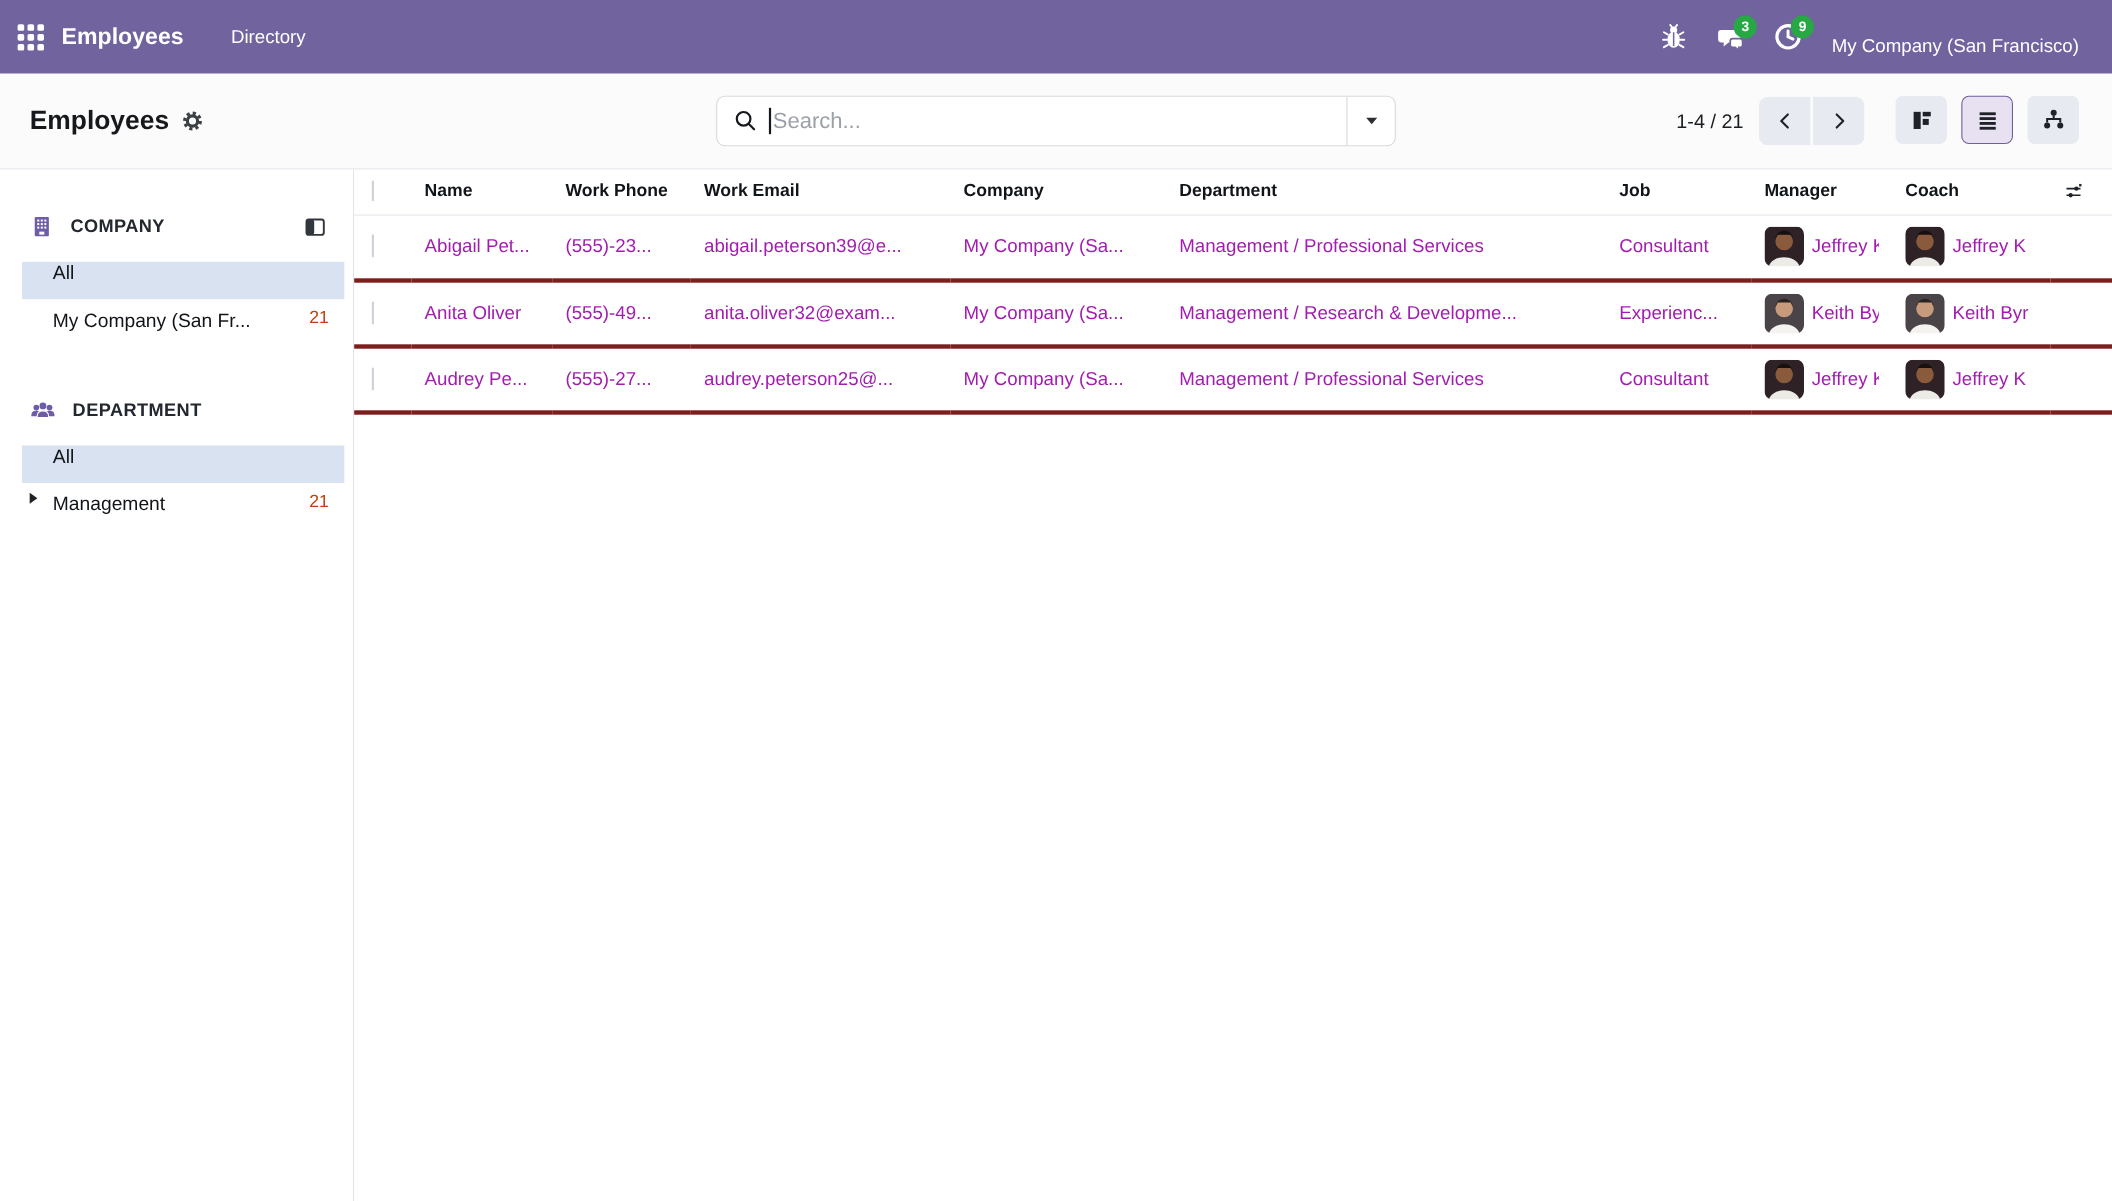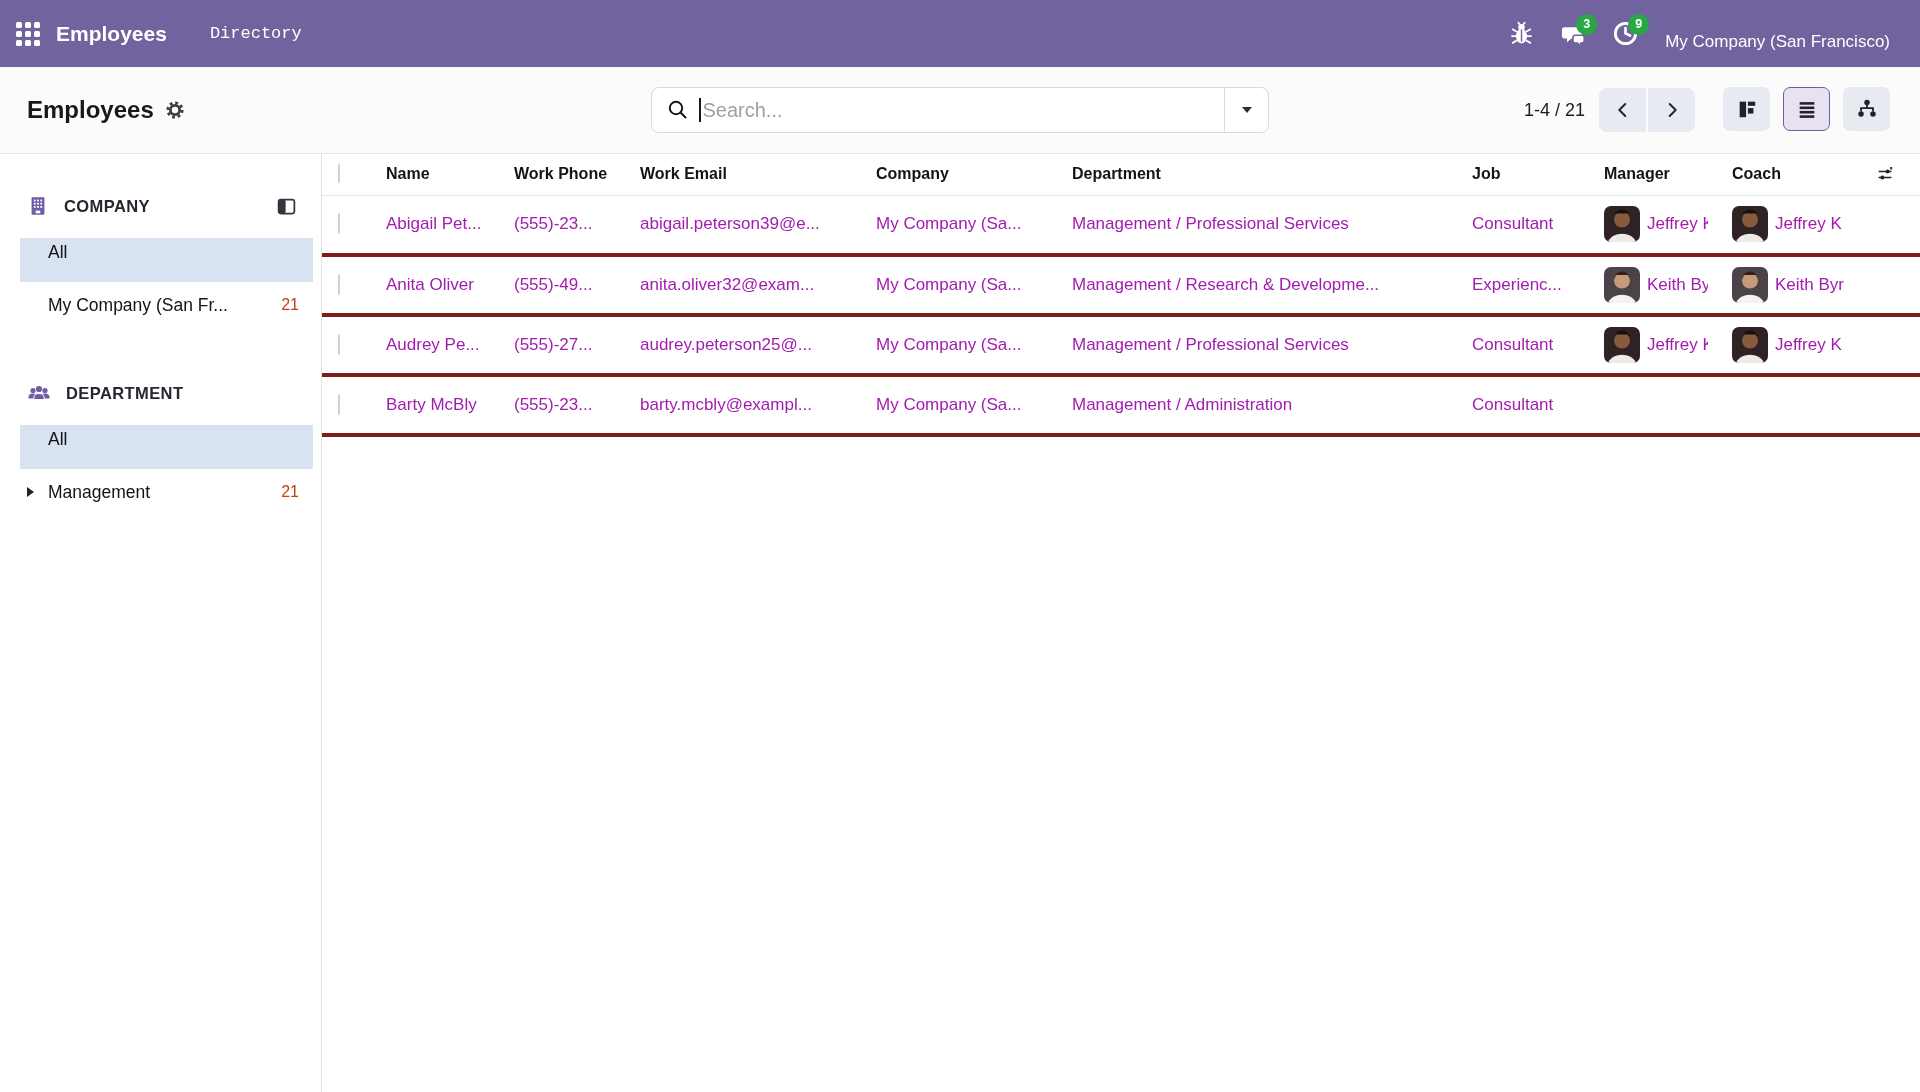--- a/index.html
+++ b/index.html
@@ -16,21 +16,21 @@
   *{box-sizing:border-box;margin:0;padding:0;}
   html,body{width:1920px;height:1092px;overflow:hidden;}
   body{font-family:"Liberation Sans",sans-serif;background:#fff;color:var(--color-text);}
 
   
   .navbar{height:67px;background:var(--color-navbar);display:flex;align-items:center;color:#fff;padding:0 16px 0 0;}
   .apps-btn{width:56px;height:67px;display:flex;align-items:center;justify-content:center;cursor:pointer;}
   .apps-grid{width:24px;height:24px;display:grid;grid-template-columns:repeat(3,1fr);gap:3px;}
   .apps-grid span{background:#fff;border-radius:1.5px;}
   .navbar .app-name{font-size:21px;font-weight:700;margin-right:26px;cursor:pointer;}
-  .navbar .menu-item{font-size:17px;padding:0 17px;height:49px;display:flex;align-items:center;cursor:pointer;font-family:Liberation Mono, monospace;}
+  .navbar .menu-item{font-size:17px;padding:0 17px;height:49px;display:flex;align-items:center;cursor:pointer;}
   .systray{margin-left:auto;display:flex;align-items:center;gap:8px;}
   .tray-icon{position:relative;width:44px;height:44px;display:flex;align-items:center;justify-content:center;cursor:pointer;}
   .badge{position:absolute;top:2px;right:-2px;min-width:21px;height:21px;border-radius:11px;background:var(--color-badge);color:#fff;font-size:12.5px;font-weight:700;display:flex;align-items:center;justify-content:center;padding:0 5px;}
   .company-name{font-size:17px;margin:16px 14px 0 10px;cursor:pointer;white-space:nowrap;}
   .user-block{display:flex;align-items:flex-start;gap:9px;cursor:pointer;padding-right:6px;}
   .user-avatar{position:relative;width:38px;height:38px;border-radius:7px;overflow:visible;flex:none;}
   .user-avatar svg{border-radius:7px;display:block;}
   .online-dot{position:absolute;right:-3px;bottom:-3px;width:14px;height:14px;border-radius:50%;background:#23A javascript:;}
   .online-dot{background:#22A93D;border:2px solid #5ECB6C00;}
   .user-meta{display:flex;flex-direction:column;gap:3px;padding-top:4px;}
@@ -58,21 +58,21 @@
   .view-switcher .icon-btn{border-radius:7px;}
   .view-switcher .icon-btn.active{background:var(--color-active-bg);border-color:var(--color-active-border);}
 
   
   .content{display:flex;height:938px;}
   .sidebar{width:322px;flex:none;border-right:1px solid #DEE2E6;padding-top:34px;background:#fff;}
   .side-section{margin-bottom:40px;}
   .side-header{display:flex;align-items:center;gap:15px;padding:0 24px 0 27px;height:36px;margin-bottom:14px;}
   .side-header .side-title{font-size:16.5px;font-weight:700;letter-spacing:.4px;color:#23272F;}
   .side-toggle{margin-left:auto;cursor:pointer;display:flex;}
-  .side-item{position:relative;display:flex;align-items:center;height:44px;margin:0 8px 9px 20px;padding:0 14px 16px 28px;font-size:17.5px;color:#111418;cursor:pointer;}
+  .side-item{position:relative;display:flex;height:34px;margin:0 8px 9px 20px;padding:0 14px 16px 28px;font-size:17.5px;color:#111418;cursor:pointer;}
   .side-item.selected{background:var(--color-selected);}
   .side-item .count{margin-left:auto;font-size:16px;color:#c2410c;}
   .tri-right{position:absolute;left:7px;width:0;height:0;border-top:5.5px solid transparent;border-bottom:5.5px solid transparent;border-left:7px solid #1F2327;}
 
   .view{flex:1;background:#fff;}
   table{width:1598px;border-collapse:collapse;table-layout:fixed;}
   th{height:41px;font-size:16px;font-weight:700;text-align:left;padding:0 12px;color:#111418;border-bottom:1px solid var(--color-border);white-space:nowrap;overflow:hidden;}
   td{height:60px;font-size:17px;padding:0 12px;border-bottom:4px solid #7f1d1d;white-space:nowrap;overflow:hidden;color:#a21caf;}
   .cell-check{padding:0 0 0 16px;}
   .checkbox{width:19px;height:19px;border:1.5px solid #CFD3D9;border-radius:4.5px;background:#FDFDFE;cursor:pointer;}
@@ -407,28 +407,16 @@
                     <circle cx="18" cy="13.5" r="8" fill="#8A5A3C"></circle>
                     <path d="M10 11.5 a8 8 0 0 1 16 0 l-1.5 -4 -13 0 Z" fill="#17100E"></path>
                     <path d="M4 36 C8 25 28 25 32 36 Z" fill="#EDEBE6"></path>
                   </svg>
                 </span>
                 <span>Jeffrey K</span>
               </span>
             </td>
           <td></td>
         </tr>
-        <tr>
-          <td class="cell-check"><span class="checkbox"></span></td>
-          <td>Barty McBly</td>
-          <td>(555)-23...</td>
-          <td>barty.mcbly@exampl...</td>
-          <td>My Company (Sa...</td>
-          <td>Management / Administration</td>
-          <td>Consultant</td>
-          <td></td>
-          <td></td>
-          <td></td>
-        </tr>
       </tbody>
     </table>
   </main>
 </div>
 
 </body></html>

